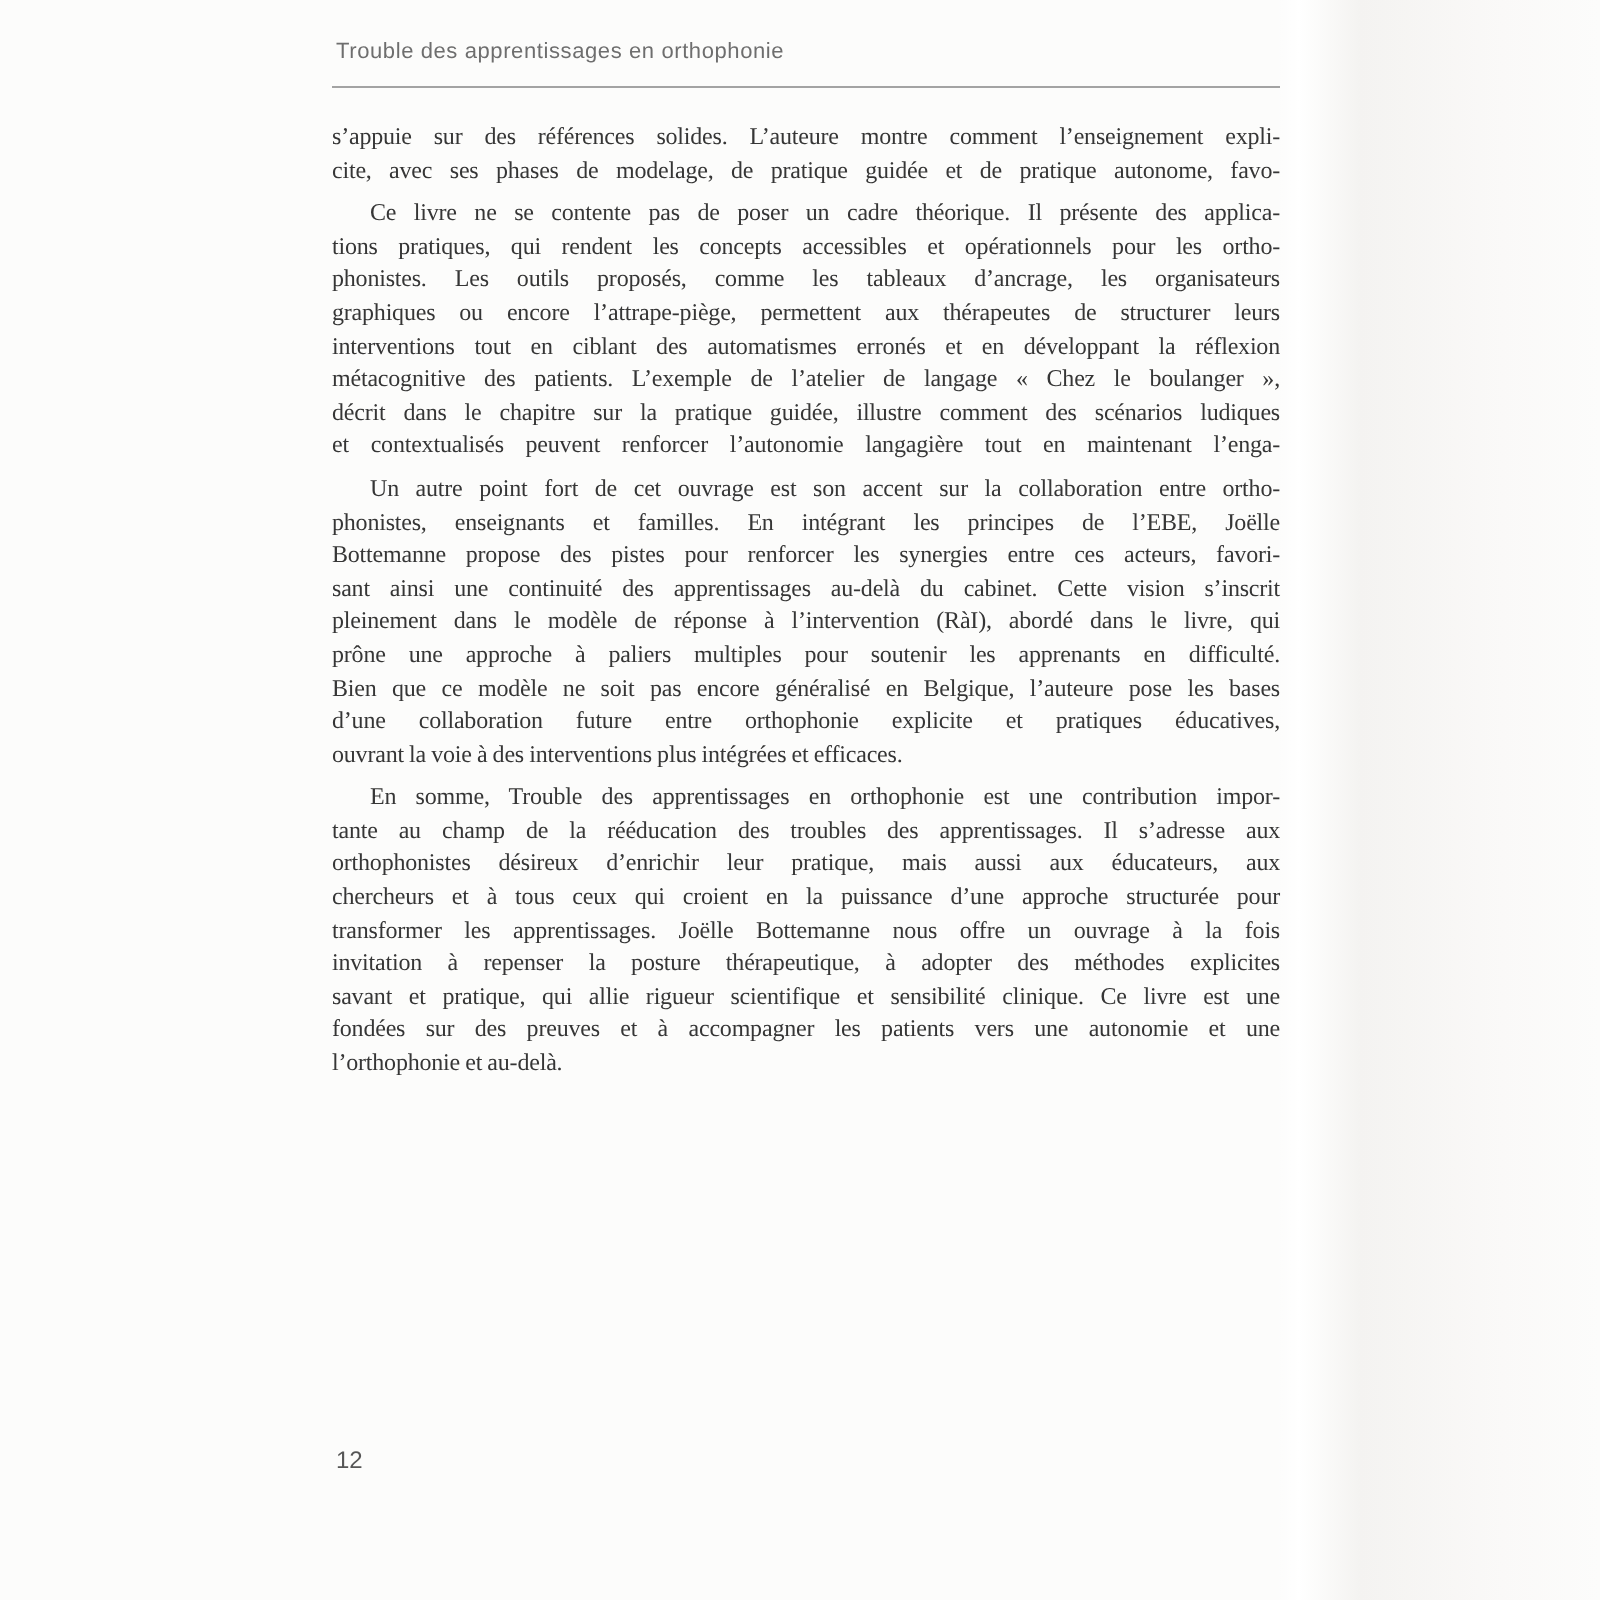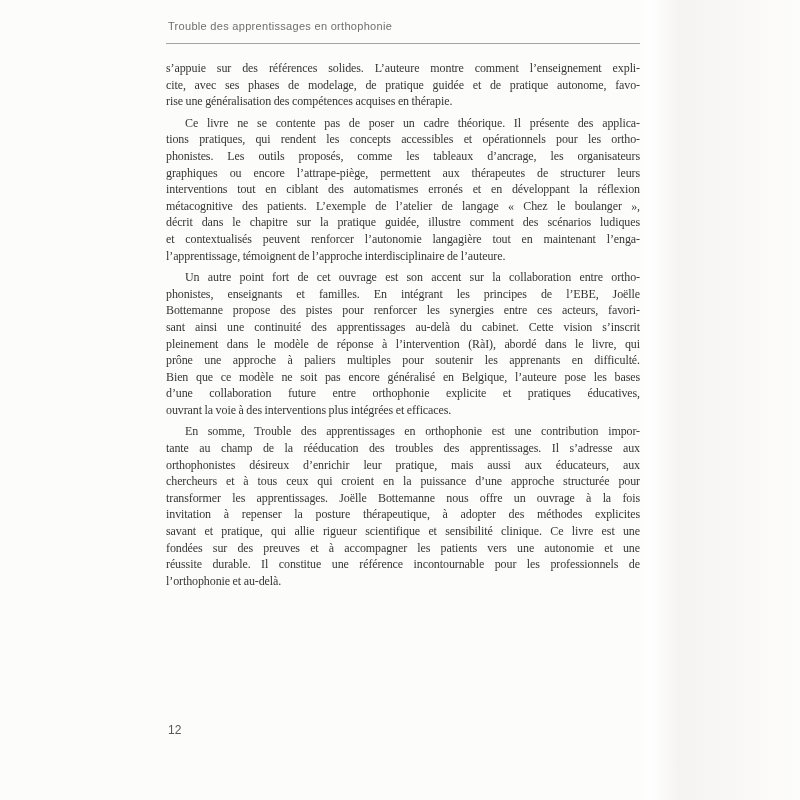--- a/index.html
+++ b/index.html
@@ -51,32 +51,30 @@
 
 <div class="content">
   <div class="running-header">Trouble des apprentissages en orthophonie</div>
   <div class="header-rule"></div>
 
   <div class="article">
     <div>
         <div class="para">
           <div class="line"><span>s’appuie sur des références solides. L’auteure montre comment l’enseignement expli-</span></div>
           <div class="line"><span>cite, avec ses phases de modelage, de pratique guidée et de pratique autonome, favo-</span></div>
-          <div class="line lastline"><span>rise une généralisation des compétences acquises en thérapie.</span></div>
         </div>
         <div class="para">
           <div class="line indent"><span>Ce livre ne se contente pas de poser un cadre théorique. Il présente des applica-</span></div>
           <div class="line"><span>tions pratiques, qui rendent les concepts accessibles et opérationnels pour les ortho-</span></div>
           <div class="line"><span>phonistes. Les outils proposés, comme les tableaux d’ancrage, les organisateurs</span></div>
           <div class="line"><span>graphiques ou encore l’</span><span class="it">attrape-piège</span><span>, permettent aux thérapeutes de structurer leurs</span></div>
           <div class="line"><span>interventions tout en ciblant des automatismes erronés et en développant la réflexion</span></div>
           <div class="line"><span>métacognitive des patients. L’exemple de l’atelier de langage « Chez le boulanger »,</span></div>
           <div class="line"><span>décrit dans le chapitre sur la pratique guidée, illustre comment des scénarios ludiques</span></div>
           <div class="line"><span>et contextualisés peuvent renforcer l’autonomie langagière tout en maintenant l’enga-</span></div>
-          <div class="line lastline"><span>l’apprentissage, témoignent de l’approche interdisciplinaire de l’auteure.</span></div>
         </div>
         <div class="para">
           <div class="line indent"><span>Un autre point fort de cet ouvrage est son accent sur la collaboration entre ortho-</span></div>
           <div class="line"><span>phonistes, enseignants et familles. En intégrant les principes de l’EBE, Joëlle</span></div>
           <div class="line"><span>Bottemanne propose des pistes pour renforcer les synergies entre ces acteurs, favori-</span></div>
           <div class="line"><span>sant ainsi une continuité des apprentissages au-delà du cabinet. Cette vision s’inscrit</span></div>
           <div class="line"><span>pleinement dans le modèle de réponse à l’intervention (RàI), abordé dans le livre, qui</span></div>
           <div class="line"><span>prône une approche à paliers multiples pour soutenir les apprenants en difficulté.</span></div>
           <div class="line"><span>Bien que ce modèle ne soit pas encore généralisé en Belgique, l’auteure pose les bases</span></div>
           <div class="line"><span>d’une collaboration future entre orthophonie explicite et pratiques éducatives,</span></div>
@@ -84,20 +82,19 @@
         </div>
         <div class="para">
           <div class="line indent"><span>En somme, </span><span class="it">Trouble des apprentissages en orthophonie</span><span> est une contribution impor-</span></div>
           <div class="line"><span>tante au champ de la rééducation des troubles des apprentissages. Il s’adresse aux</span></div>
           <div class="line"><span>orthophonistes désireux d’enrichir leur pratique, mais aussi aux éducateurs, aux</span></div>
           <div class="line"><span>chercheurs et à tous ceux qui croient en la puissance d’une approche structurée pour</span></div>
           <div class="line"><span>transformer les apprentissages. Joëlle Bottemanne nous offre un ouvrage à la fois</span></div>
           <div class="line"><span>invitation à repenser la posture thérapeutique, à adopter des méthodes explicites</span></div>
           <div class="line"><span>savant et pratique, qui allie rigueur scientifique et sensibilité clinique. Ce livre est une</span></div>
           <div class="line"><span>fondées sur des preuves et à accompagner les patients vers une autonomie et une</span></div>
-          <div class="line"><span>réussite durable. Il constitue une référence incontournable pour les professionnels de</span></div>
           <div class="line lastline"><span>l’orthophonie et au-delà.</span></div>
         </div>
       </div>
   </div>
 </div>
 
 <div class="page-number">12</div>
 
 </body></html>

